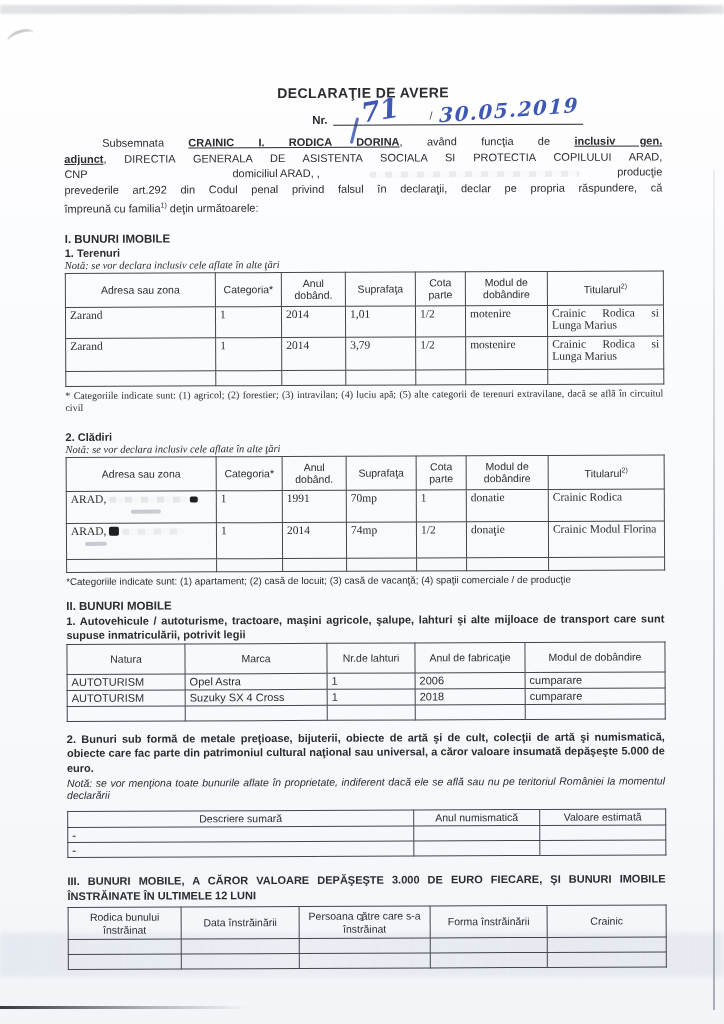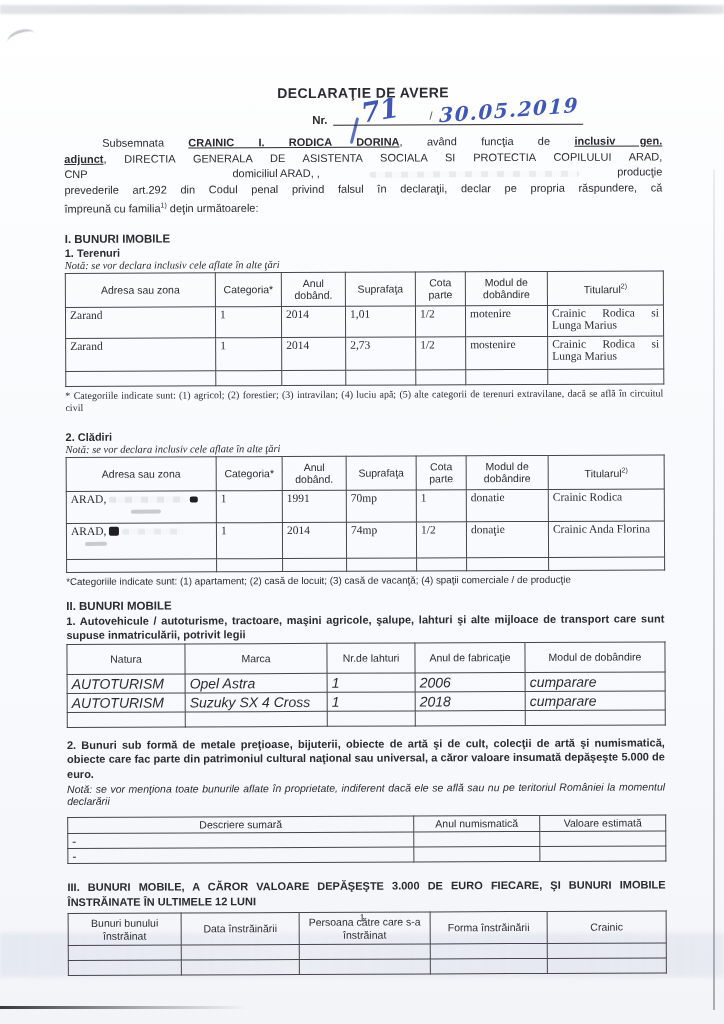--- a/index.html
+++ b/index.html
@@ -47,21 +47,21 @@
   
   .sec-title{font-weight:bold;font-size:11.5px;margin-top:13px;}
   .sub-title{font-weight:bold;font-size:11px;margin-top:2px;}
   .note{font-family:"Liberation Serif",serif;font-style:italic;font-size:10.5px;margin-top:1px;}
   .note-sans{font-style:italic;font-size:10.5px;margin-top:2px;text-align:justify;}
   .bold-par{font-weight:bold;font-size:11px;line-height:14.5px;margin-top:10px;text-align:justify;}
   table{border-collapse:collapse;table-layout:fixed;width:598px;margin-top:2px;}
   td,th{border:1px solid #46464c;font-weight:normal;padding:1px 4px;vertical-align:top;overflow:hidden;}
   th{font-size:10.5px;text-align:center;vertical-align:middle;line-height:12.5px;}
   .serif td{font-family:"Liberation Serif",serif;font-size:11.5px;}
-  .sans-cells td{font-size:14px;font-style:italic;}
+  .sans-cells td{font-size:11px;}
   sup{font-size:7px;}
   .t-head-h{height:34px;}
   .titular-cell{text-align:justify;}
   .redact-dot{display:inline-block;width:8px;height:6px;background:#202023;border-radius:2px;vertical-align:middle;}
   .footnote-serif{font-family:"Liberation Serif",serif;font-size:10px;line-height:12.5px;margin-top:3px;text-align:justify;}
   .footnote-sans{font-size:9.8px;margin-top:3px;}
   .page-num{position:absolute;left:0;right:0;top:911px;text-align:center;
     font-family:"Liberation Serif",serif;font-size:11px;color:#3a3a40;}
   .mini-mark{display:inline-block;height:4px;border-radius:2px;background:rgba(110,115,128,.35);vertical-align:middle;}
 </style>
@@ -131,21 +131,21 @@
       <td>2014</td>
       <td>1,01</td>
       <td>1/2</td>
       <td>motenire</td>
       <td class="titular-cell">Crainic Rodica si Lunga Marius</td>
     </tr>
     <tr style="height:33px;">
       <td>Zarand</td>
       <td>1</td>
       <td>2014</td>
-      <td>2,73</td>
+      <td>3,79</td>
       <td>1/2</td>
       <td>mostenire</td>
       <td class="titular-cell">Crainic Rodica si Lunga Marius</td>
     </tr>
     <tr style="height:15px;">
       <td></td>
       <td></td>
       <td></td>
       <td></td>
       <td></td>
@@ -188,21 +188,21 @@
       <td>donatie</td>
       <td>Crainic Rodica</td>
     </tr>
     <tr style="height:36px;">
       <td><span>ARAD,</span> <span class="redact-dot" style="width:10px;height:9px;"></span> <span class="smudge" style="width:62px;opacity:.45;"></span><br><span class="mini-mark" style="width:22px;margin-left:14px;"></span></td>
       <td>1</td>
       <td>2014</td>
       <td>74mp</td>
       <td>1/2</td>
       <td>donaţie</td>
-      <td>Crainic Anda Florina</td>
+      <td>Crainic Modul Florina</td>
     </tr>
     <tr style="height:13px;">
       <td></td>
       <td></td>
       <td></td>
       <td></td>
       <td></td>
       <td></td>
       <td></td>
     </tr>
@@ -286,21 +286,21 @@
   <table class="sans-cells" style="margin-top:3px;">
     <colgroup>
         <col style="width:113px">
         <col style="width:118px">
         <col style="width:131px">
         <col style="width:117px">
         <col style="width:119px">
       </colgroup>
     <tbody>
         <tr style="height:32px;">
-      <th>Bunuri bunului înstrăinat</th>
+      <th>Rodica bunului înstrăinat</th>
       <th>Data înstrăinării</th>
       <th>Persoana către care s-a înstrăinat</th>
       <th>Forma înstrăinării</th>
       <th>Crainic</th>
     </tr>
     <tr style="height:15px;">
       <td></td>
       <td></td>
       <td></td>
       <td></td>

